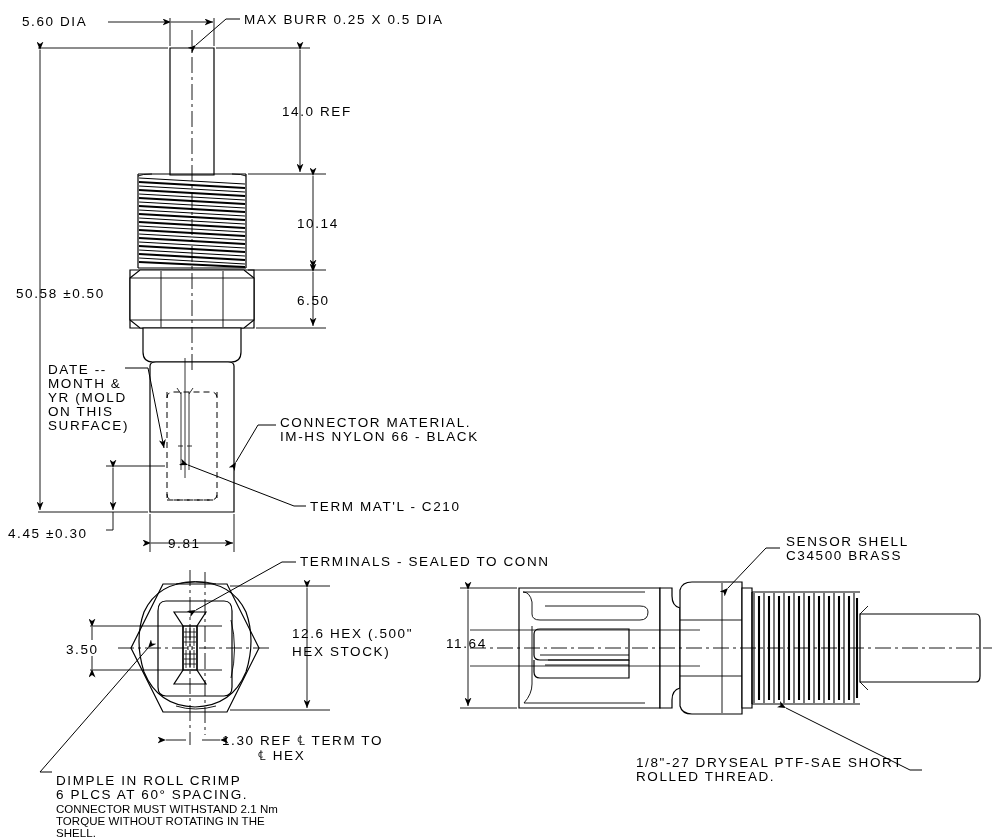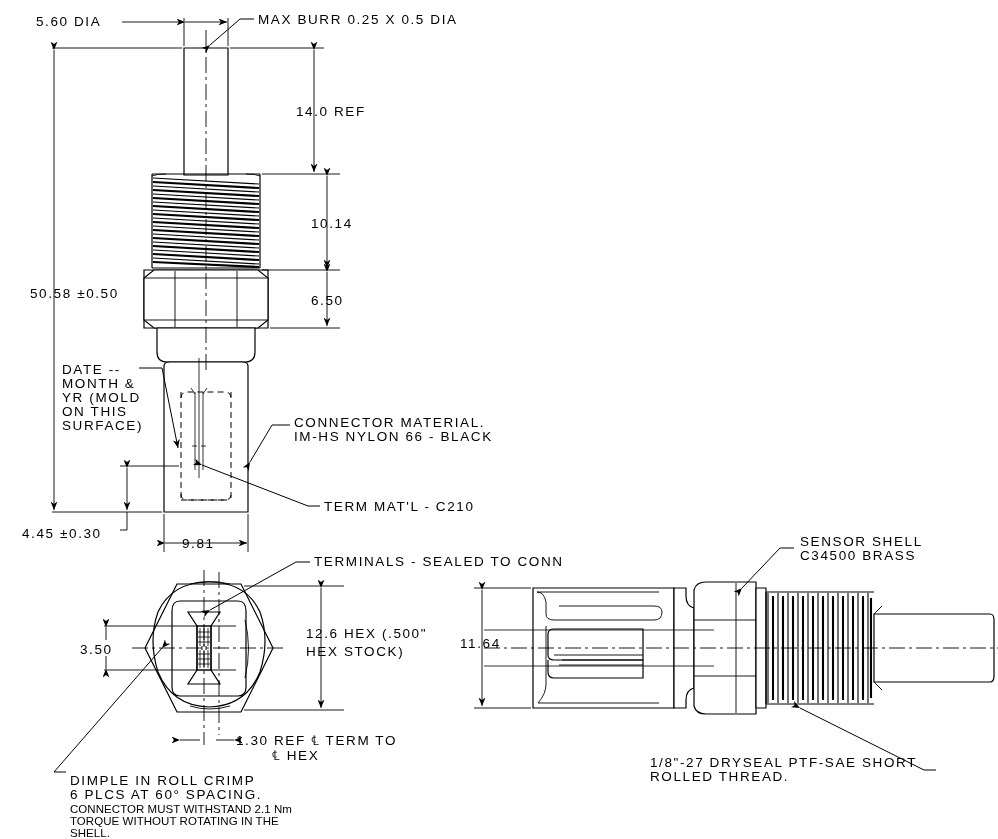--- a/index.html
+++ b/index.html
@@ -4,21 +4,21 @@
 <title>Temperature Sensor Engineering Drawing</title>
 <style>
   html,body{margin:0;padding:0;background:#ffffff;}
   body{
     width:998px;height:839px;
     font-family:"Liberation Sans", sans-serif;
     color:#000000;
     overflow:hidden;
     position:relative;
   }
-  #sheet{position:absolute;left:14px;top:0;width:952px;height:839px;}
+  #sheet{position:absolute;left:0;top:0;width:952px;height:839px;}
   svg{display:block;}
   .thin{stroke:#000;fill:none;stroke-width:0.9;}
   .hair{stroke:#000;fill:none;stroke-width:0.8;}
   .obj{stroke:#000;fill:#fff;stroke-width:1.2;}
   .objnf{stroke:#000;fill:none;stroke-width:1.2;}
   .dash{stroke:#000;fill:none;stroke-width:1;stroke-dasharray:6 4;}
   .center{stroke:#000;fill:none;stroke-width:0.9;stroke-dasharray:16 4 3 4;}
   .lead{stroke:#000;fill:none;stroke-width:1;}
   .thr{stroke:#000;fill:none;stroke-width:1.1;}
   .thrf{stroke:#000;fill:none;stroke-width:2.1;}

